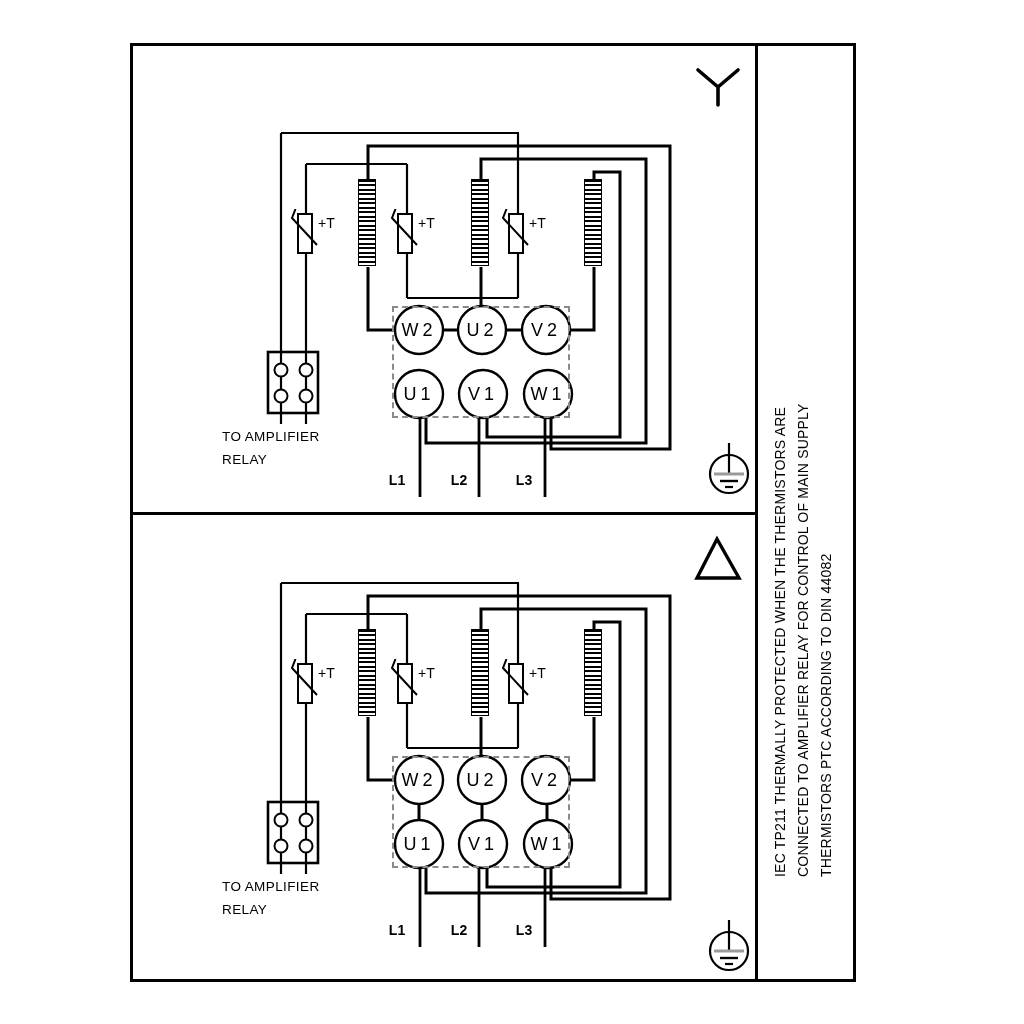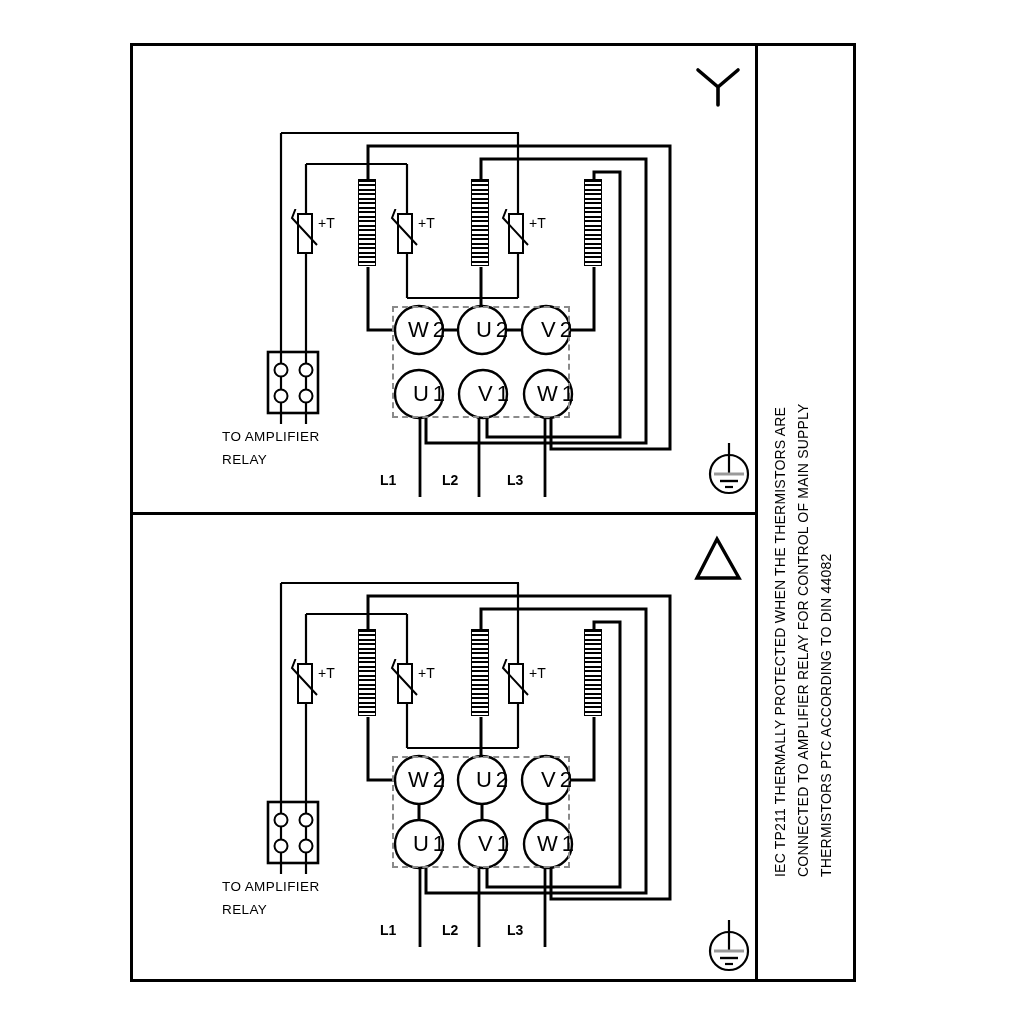--- a/index.html
+++ b/index.html
@@ -24,24 +24,24 @@
   .coil.c2{left:341px;top:136px;}
   .coil.c3{left:454px;top:136px;}
   
   .therm{position:absolute;width:36px;height:50px;}
   .therm.t1{left:158px;top:166px;}
   .therm.t2{left:258px;top:166px;}
   .therm.t3{left:369px;top:166px;}
   
   .tboard{left:262px;top:263px;width:174px;height:108px;border:2px dashed #8a8a8a;}
   
-  .tlabel{position:absolute;width:60px;height:20px;text-align:right;font-size:22px;
+  .tlabel{position:absolute;width:60px;height:20px;text-align:center;font-size:18px;
           letter-spacing:4px;line-height:20px;}
   .plust{position:absolute;width:34px;height:18px;font-size:14px;line-height:18px;}
-  .llabel{position:absolute;width:34px;height:17px;text-align:left;font-size:14px;
+  .llabel{position:absolute;width:34px;height:17px;text-align:center;font-size:14px;
           font-weight:700;line-height:17px;}
   .relaycap{position:absolute;font-size:13.5px;letter-spacing:.4px;line-height:16px;white-space:nowrap;}
   .connsym{position:absolute;left:563px;top:18px;width:50px;height:50px;}
   .ground{position:absolute;width:62px;height:58px;}
   .p1 .ground{left:568px;top:395px;}
   .p2 .ground{left:568px;top:400px;}
   
   .note-line{position:absolute;transform-origin:left top;transform:rotate(-90deg);
              white-space:nowrap;font-size:14px;letter-spacing:.2px;line-height:21px;}
   .n1{left:770px;top:877px;}

